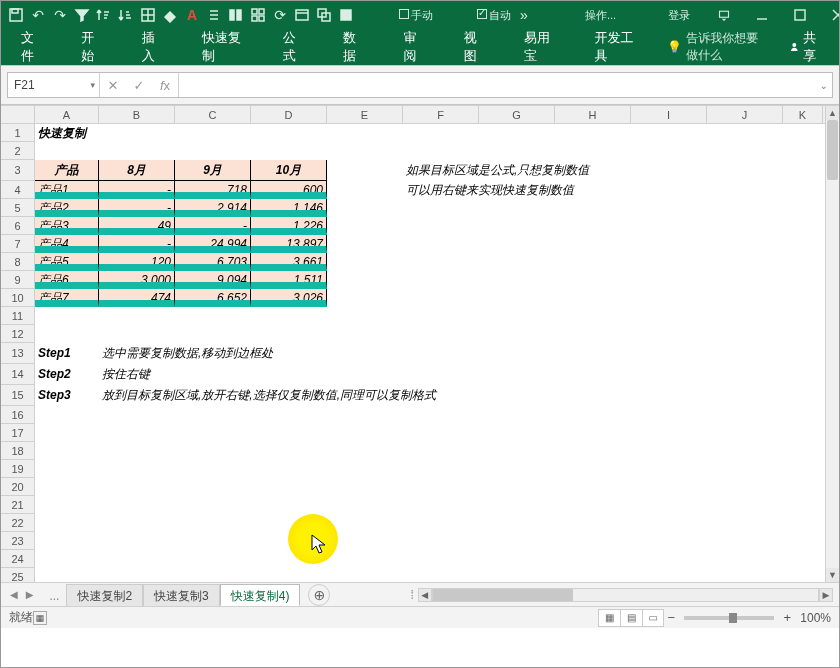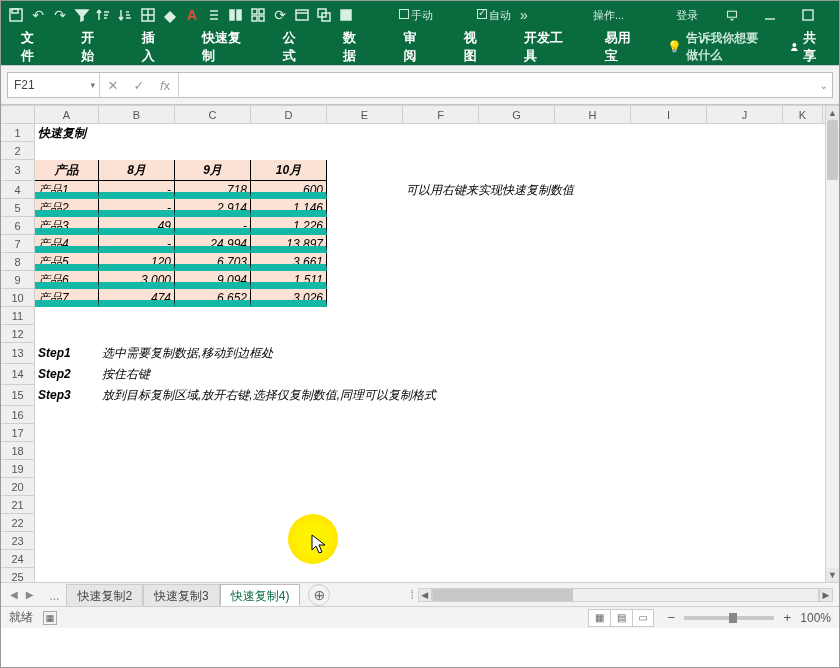--- a/index.html
+++ b/index.html
@@ -13,21 +13,21 @@
 .tb-ico svg { width: 16px; height: 16px; stroke: #d8efe3; fill: none; stroke-width: 1.5; }
 .tb-txt { font-size: 11px; color: #d8efe3; padding-left: 40px; }
 .tb-gap { flex: 1; }
 .tb-right { display: flex; gap: 2px; align-items: center; }
 .tb-winbtn { width: 36px; height: 24px; display: flex; align-items: center; justify-content: center; color: #cde9d9; }
 .tb-winbtn svg { width: 12px; height: 12px; stroke: #cde9d9; fill: none; stroke-width: 1.5; }
 .titlebar .chk { width: 10px; height: 10px; border: 1px solid #cde9d9; display: inline-block; margin-right: 2px; position: relative; }
 .titlebar .chk.checked::after { content: "✓"; position: absolute; top: -3px; left: 0; font-size: 10px; color: #d8efe3; }
 
 
-.ribbon { background: #0a6b3f; height: 36px; display: flex; align-items: center; padding: 0 6px; gap: 12px; color: #fff; font-weight: bold; }
+.ribbon { background: #0a6b3f; height: 36px; display: flex; align-items: center; padding: 0 6px; gap: 12px; color: #fff; }
 .ribbon .tab { padding: 0 14px; height: 36px; display: flex; align-items: center; color: #fff; font-size: 13px; cursor: pointer; }
 .ribbon .tellme { margin-left: 6px; display: flex; align-items: center; color: #cde9d9; font-size: 12px; gap: 4px; }
 .ribbon .share { margin-left: auto; display: flex; align-items: center; gap: 4px; color: #fff; font-size: 13px; padding: 0 10px; }
 .ribbon .share .person { width: 14px; height: 14px; }
 
 
 .formulabar-wrap { border-top: 1px solid #c6c6c6; border-bottom: 1px solid #c6c6c6; background: #f3f3f3; padding: 6px 6px 0 6px; }
 .formulabar { height: 26px; display: flex; align-items: stretch; background: #fff; border: 1px solid #bdbdbd; }
 .namebox { width: 92px; border-right: 1px solid #d0d0d0; display: flex; align-items: center; padding: 0 6px; color: #444; font-size: 12px; position: relative; }
 .namebox .dd { position: absolute; right: 4px; top: 50%; transform: translateY(-50%); font-size: 9px; color: #777; }
@@ -68,21 +68,21 @@
 .st-tab { padding: 0 10px; height: 22px; line-height: 22px; font-size: 12px; color: #444; border: 1px solid transparent; cursor: pointer; }
 .st-tab.inactive { background: #e6e6e6; border: 1px solid #ccc; border-bottom: none; }
 .st-tab.active { background: #fff; border: 1px solid #bcbcbc; border-bottom: 1px solid #fff; color: #0a6b3f; }
 .st-add { width: 22px; height: 22px; display: flex; align-items: center; justify-content: center; border: 1px solid #ccc; border-radius: 50%; margin-left: 8px; color: #666; font-size: 14px; }
 .hscroll { flex:1; margin-left: 80px; display:flex; align-items:center; }
 .hscroll .track { flex:1; height: 14px; background: #efefef; border:1px solid #d0d0d0; position: relative; }
 .hscroll .thumb { position:absolute; left:0; top:0; bottom:0; width:140px; background:#c8c8c8; }
 .hscroll .arrow { width:14px; height:14px; display:flex; align-items:center; justify-content:center; font-size:9px; color:#666; background:#e8e8e8; border:1px solid #d0d0d0;}
 
 
-.statusbar { height: 22px; background: #f3f3f3; border-top: 1px solid #d0d0d0; display: flex; align-items: center; padding: 0 8px; font-size: 12px; color: #555; gap: 10px; }
+.statusbar { height: 22px; background: #f3f3f3; border-top: 1px solid #d0d0d0; display: flex; align-items: center; padding: 0 8px; font-size: 12px; color: #555; }
 .statusbar .sp { flex: 1; }
 .viewbtns { display: flex; gap: 0; }
 .viewbtn { width: 22px; height: 18px; border: 1px solid #ccc; border-right: none; display:flex; align-items:center; justify-content:center; font-size:10px; color:#666; background:#fff; }
 .viewbtn:last-child { border-right: 1px solid #ccc; }
 .zoom { display: flex; align-items: center; gap: 6px; }
 .zoom .slider { width: 90px; height: 4px; background: #c8c8c8; position: relative; }
 .zoom .slider .knob { position:absolute; left:50%; top:-3px; width:8px; height:10px; background:#888;}
 .zoom .zb { width:14px; text-align:center; font-size:13px; color:#555; cursor:pointer; }
 
 
@@ -166,21 +166,21 @@
         </svg>
       </span>
     <span class="tb-ico">
         <svg viewBox="0 0 16 16">
           <rect x="3" y="3" width="10" height="10" fill="#d8efe3"></rect>
         </svg>
       </span>
     <span class="tb-txt"><span class="chk"></span><span>手动</span></span>
     <span class="tb-txt"><span class="chk checked"></span><span>自动</span></span>
     <span class="tb-ico">»</span>
-    <span class="tb-txt" style="margin-left:16px">操作...</span>
+    <span class="tb-txt" style="margin-left:8px">操作...</span>
     <span class="tb-txt" style="margin-left:8px">登录</span>
   </div>
   <div class="tb-gap"></div>
   <div class="tb-right">
     <div class="tb-winbtn">
         <svg viewBox="0 0 16 16">
           <rect x="2" y="3" width="12" height="8"></rect>
           <path d="M6 13l2 2 2-2"></path>
         </svg>
       </div>
@@ -204,22 +204,22 @@
 
 <div class="ribbon">
   <div class="tab">文件</div>
   <div class="tab">开始</div>
   <div class="tab">插入</div>
   <div class="tab">快速复制</div>
   <div class="tab">公式</div>
   <div class="tab">数据</div>
   <div class="tab">审阅</div>
   <div class="tab">视图</div>
+  <div class="tab">易用宝</div>
   <div class="tab">开发工具</div>
-  <div class="tab">易用宝</div>
   <div class="tellme">
     <span>💡</span>
     <span>告诉我你想要做什么</span>
   </div>
   <div class="share">
     <svg class="person" viewBox="0 0 16 16">
         <circle cx="8" cy="5" r="3" fill="#fff"></circle>
         <path d="M3 14c0-3 2-5 5-5s5 2 5 5" fill="#fff"></path>
       </svg>
     <span>共享</span>
@@ -297,20 +297,21 @@
     </div>
 
     <div class="row"></div>
 
     <div class="row tall">
       <div class="cell cw-A tblhead">产品</div>
       <div class="cell cw-B tblhead">8月</div>
       <div class="cell cw-C tblhead">9月</div>
       <div class="cell cw-D tblhead last">10月</div>
       <div class="cell cw-E"></div>
+      <div class="cell overflow" style="width:380px">如果目标区域是公式,只想复制数值</div>
     </div>
 
     <div id="tablerows">
         <div class="row">
           <div class="cell cw-A tblcell">产品1</div>
           <div class="cell cw-B tblcell right">-</div>
           <div class="cell cw-C tblcell right">718</div>
           <div class="cell cw-D tblcell right last">600</div>
           <div class="cell cw-E"></div>
           <div class="cell overflow" style="width:380px">可以用右键来实现快速复制数值</div>

